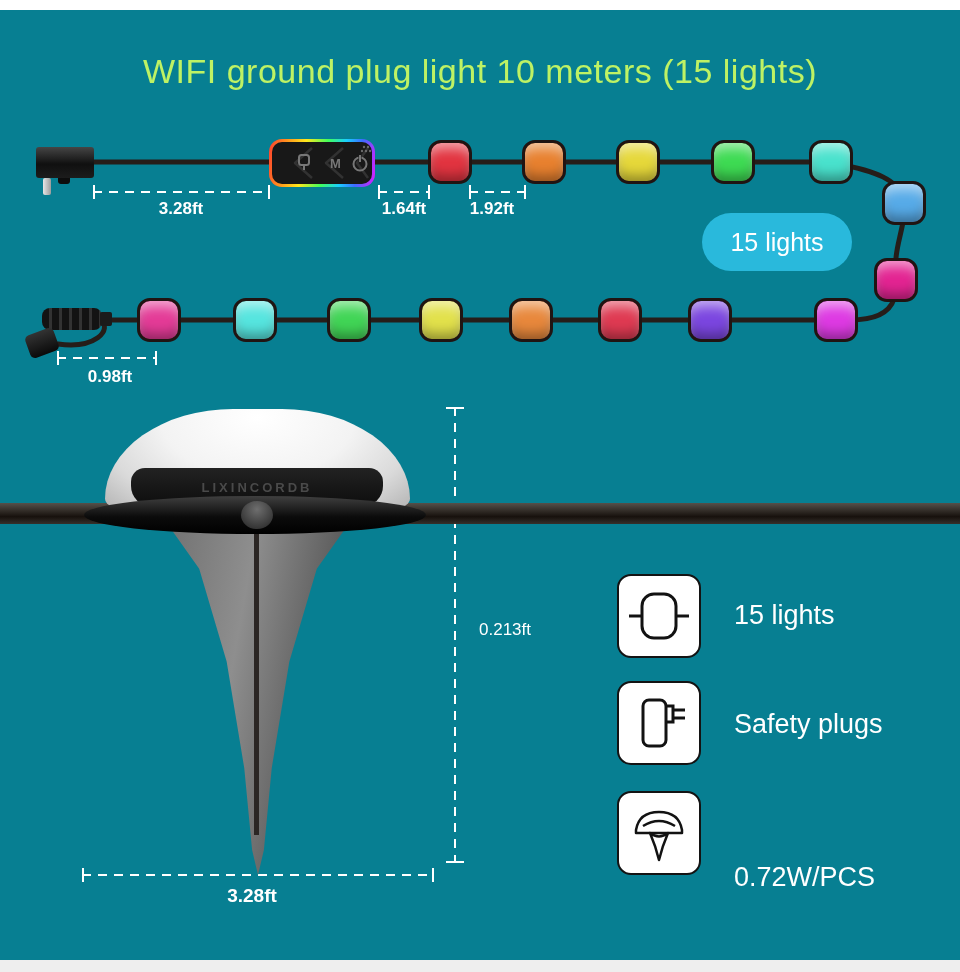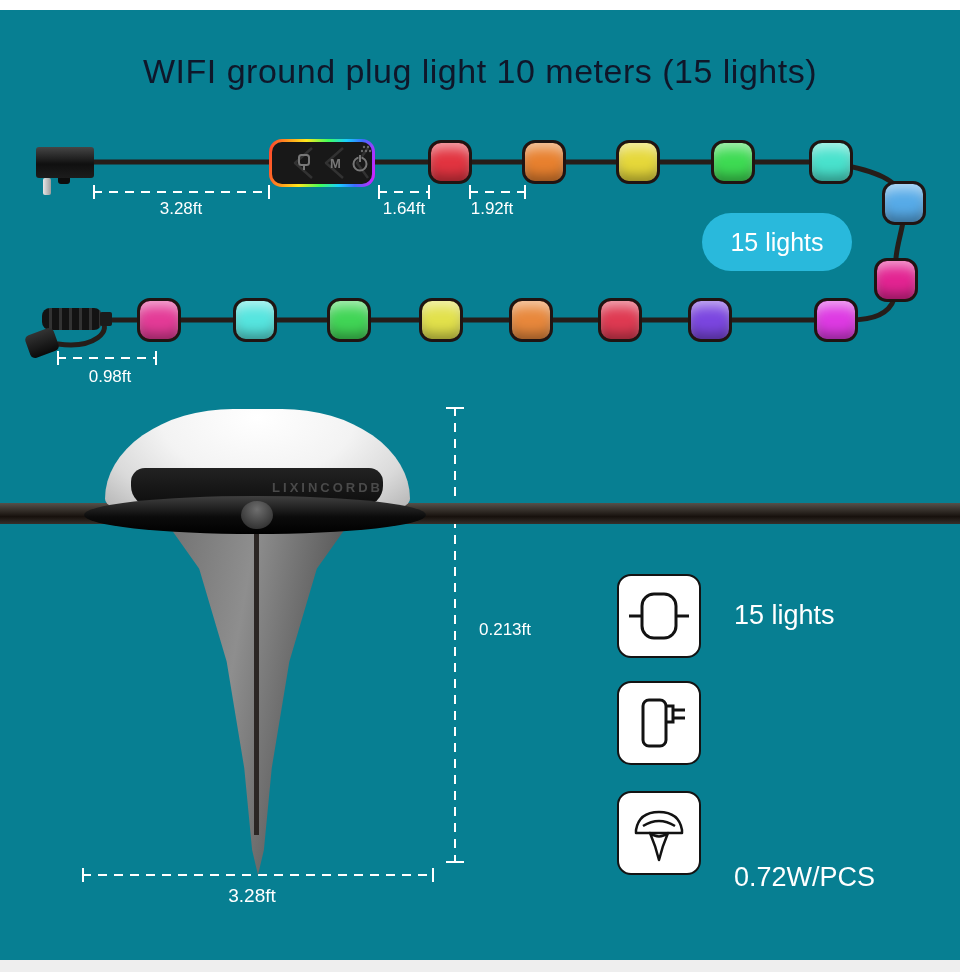--- a/index.html
+++ b/index.html
@@ -1,21 +1,21 @@
 <!DOCTYPE html>
 <html><head>
 <meta charset="utf-8">
 <style>
   html,body{margin:0;padding:0;background:#ffffff;font-family:"Liberation Sans",sans-serif;}
   #stage{position:relative;width:960px;height:972px;margin:0 auto;overflow:hidden;background:#077f92;}
 
   .bar-top{position:absolute;left:0;top:0;width:960px;height:10px;background:#ffffff;}
   .bar-bottom{position:absolute;left:0;bottom:0;width:960px;height:12px;background:#eeeeee;}
 
-  .title{position:absolute;left:0;top:52px;width:960px;text-align:center;color:#0f172a;
+  .title{position:absolute;left:0;top:52px;width:960px;text-align:center;color:#bef264;
          font-size:34px;font-weight:500;letter-spacing:.5px;}
 
   
   .cables{position:absolute;left:0;top:0;}
 
   
   .plug-body{position:absolute;left:36px;top:147px;width:58px;height:31px;border-radius:3px;
              background:linear-gradient(#454545,#101010 55%,#1c1c1c);}
   .plug-pin{position:absolute;left:43px;top:178px;width:8px;height:17px;border-radius:2px;
             background:linear-gradient(90deg,#e6e6e6,#9c9c9c);}
@@ -49,42 +49,42 @@
   
   .dash-h{position:absolute;height:2px;
           background:repeating-linear-gradient(90deg,#fff 0 9px,transparent 9px 16px);}
   .dash-h::before,.dash-h::after{content:"";position:absolute;top:-6px;width:2px;height:14px;background:#fff;}
   .dash-h::before{left:0;} .dash-h::after{right:0;}
   .dash-v{position:absolute;width:2px;
           background:repeating-linear-gradient(180deg,#fff 0 9px,transparent 9px 16px);}
   .dash-v::before,.dash-v::after{content:"";position:absolute;left:-8px;width:18px;height:2px;background:#fff;}
   .dash-v::before{top:0;} .dash-v::after{bottom:0;}
   .mlabel{position:absolute;color:#fff;font-size:17px;white-space:nowrap;}
-  .centered{transform:translateX(-50%);}
+  .centered{transform:translateX(-50%);font-weight:bold;}
 
   .m1{left:93px;top:191px;width:177px;}
   .m2{left:378px;top:191px;width:52px;}
   .m3{left:469px;top:191px;width:57px;}
   .m4{left:57px;top:357px;width:100px;}
   .mv{left:454px;top:407px;height:456px;}
   .mb{left:82px;top:874px;width:352px;}
 
   
   .stake{position:absolute;left:160px;top:519px;width:196px;height:356px;z-index:1;
      background:linear-gradient(100deg,#6f6f6f,#8e8e8e 38%,#5c5c5c 72%,#4b4b4b);
      clip-path:polygon(2% 0,98% 0,80% 14%,66% 40%,57% 70%,53% 93%,50% 100%,47% 93%,43% 70%,34% 40%,20% 14%);}
   .stake-slit{position:absolute;left:254px;top:530px;width:5px;height:305px;background:#2b2624;z-index:2;}
   .ground-cord{position:absolute;left:0;top:503px;width:960px;height:21px;z-index:3;
      background:linear-gradient(#55504a,#17110d 65%,#35302b);}
   .dome{position:absolute;left:105px;top:409px;width:305px;height:102px;z-index:4;
      border-radius:42% 42% 9% 9% / 88% 88% 12% 12%;
      background:radial-gradient(ellipse at 50% 8%,#ffffff 0%,#f3f3f3 45%,#dadada 75%,#b2b2b2 100%);}
   .band{position:absolute;left:131px;top:468px;width:252px;height:38px;z-index:5;
      border-radius:14px 14px 20px 20px;background:linear-gradient(#222,#0d0d0d);
-     display:flex;align-items:center;justify-content:flex-end;}
+     display:flex;align-items:center;justify-content:center;}
   .band-text{color:#4a4a4a;font-size:13px;font-weight:bold;letter-spacing:3px;}
   .rim{position:absolute;left:84px;top:496px;width:342px;height:38px;z-index:6;border-radius:50%;
      background:linear-gradient(#404040,#0b0b0b 55%,#000);}
   .knob{position:absolute;left:241px;top:501px;width:32px;height:28px;z-index:7;border-radius:50%;
      background:radial-gradient(circle at 50% 30%,#6e6e6e,#353535 75%);}
 
   
   .card{position:absolute;left:617px;width:84px;height:84px;background:#ffffff;border:2px solid #131313;
         border-radius:14px;box-sizing:border-box;display:flex;align-items:center;justify-content:center;}
   .c1{top:574px;} .c2{top:681px;} .c3{top:791px;}
@@ -209,20 +209,21 @@
   <div class="card c2">
     <svg width="60" height="60" viewBox="0 0 60 60">
       <g fill="none" stroke="#121212" stroke-width="3">
         <rect x="14" y="7" width="23" height="46" rx="6"></rect>
         <path d="M37 13 h7 v16 h-7"></path>
         <line x1="44" y1="17" x2="56" y2="17"></line>
         <line x1="44" y1="25" x2="56" y2="25"></line>
       </g>
     </svg>
   </div>
+  <div class="flabel f2">Safety plugs</div>
 
   <div class="card c3">
     <svg width="60" height="60" viewBox="0 0 60 60">
       <g fill="none" stroke="#121212" stroke-width="2.5" stroke-linejoin="round">
         <path d="M7 27 Q10 9 30 9 Q50 9 53 27 L53 30 L7 30 Z"></path>
         <path d="M14 23 Q30 13 46 23"></path>
         <path d="M21 30 Q30 37 39 30 Q33 44 30 57 Q27 44 21 30 Z"></path>
       </g>
     </svg>
   </div>

